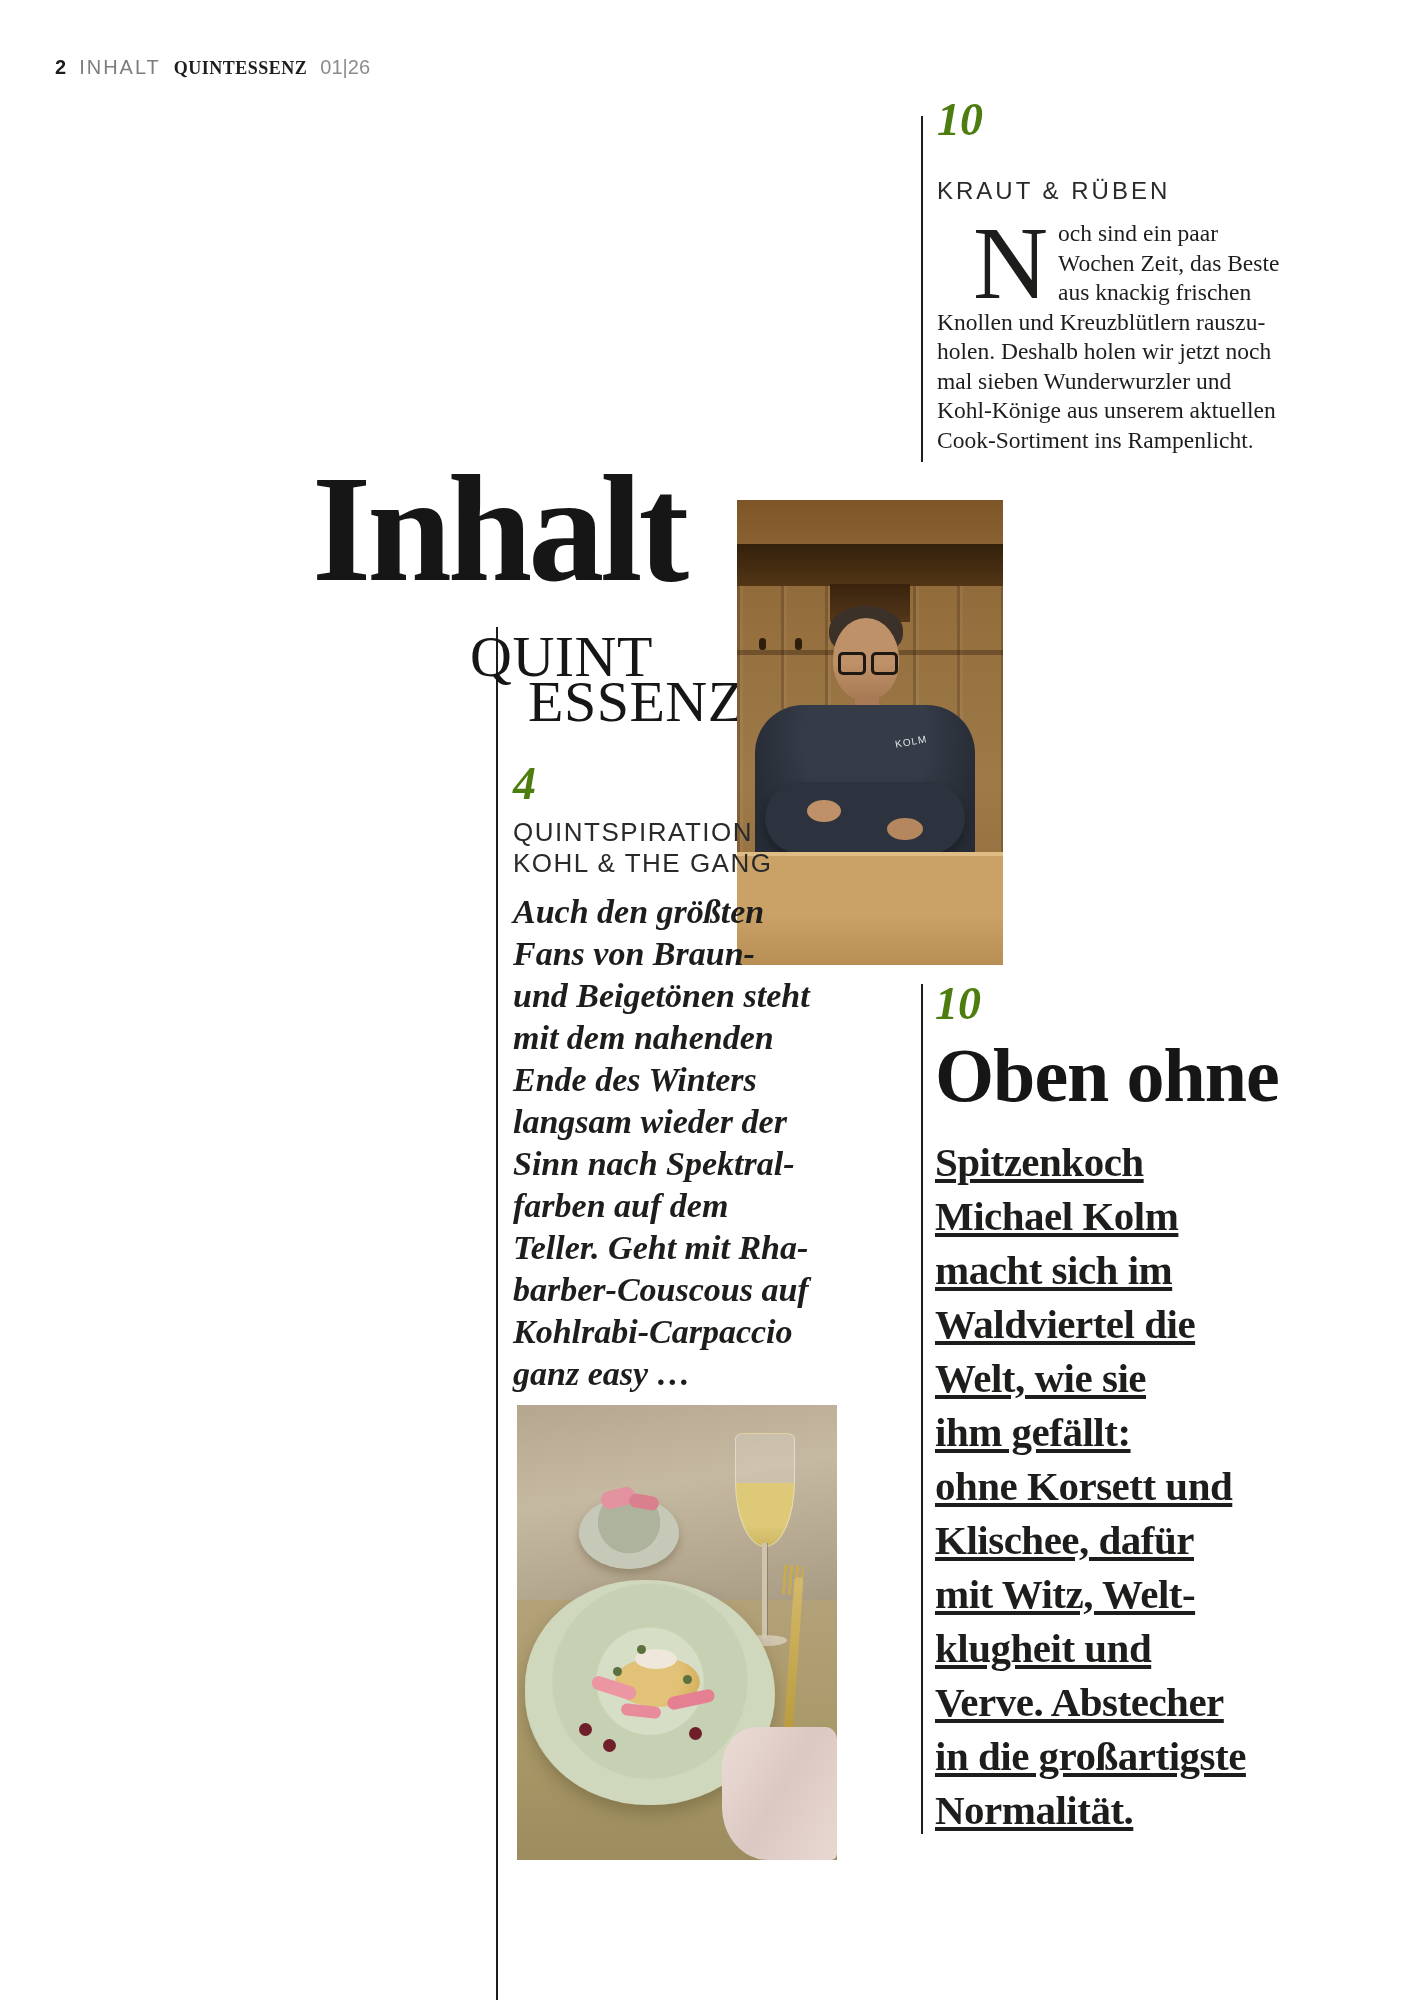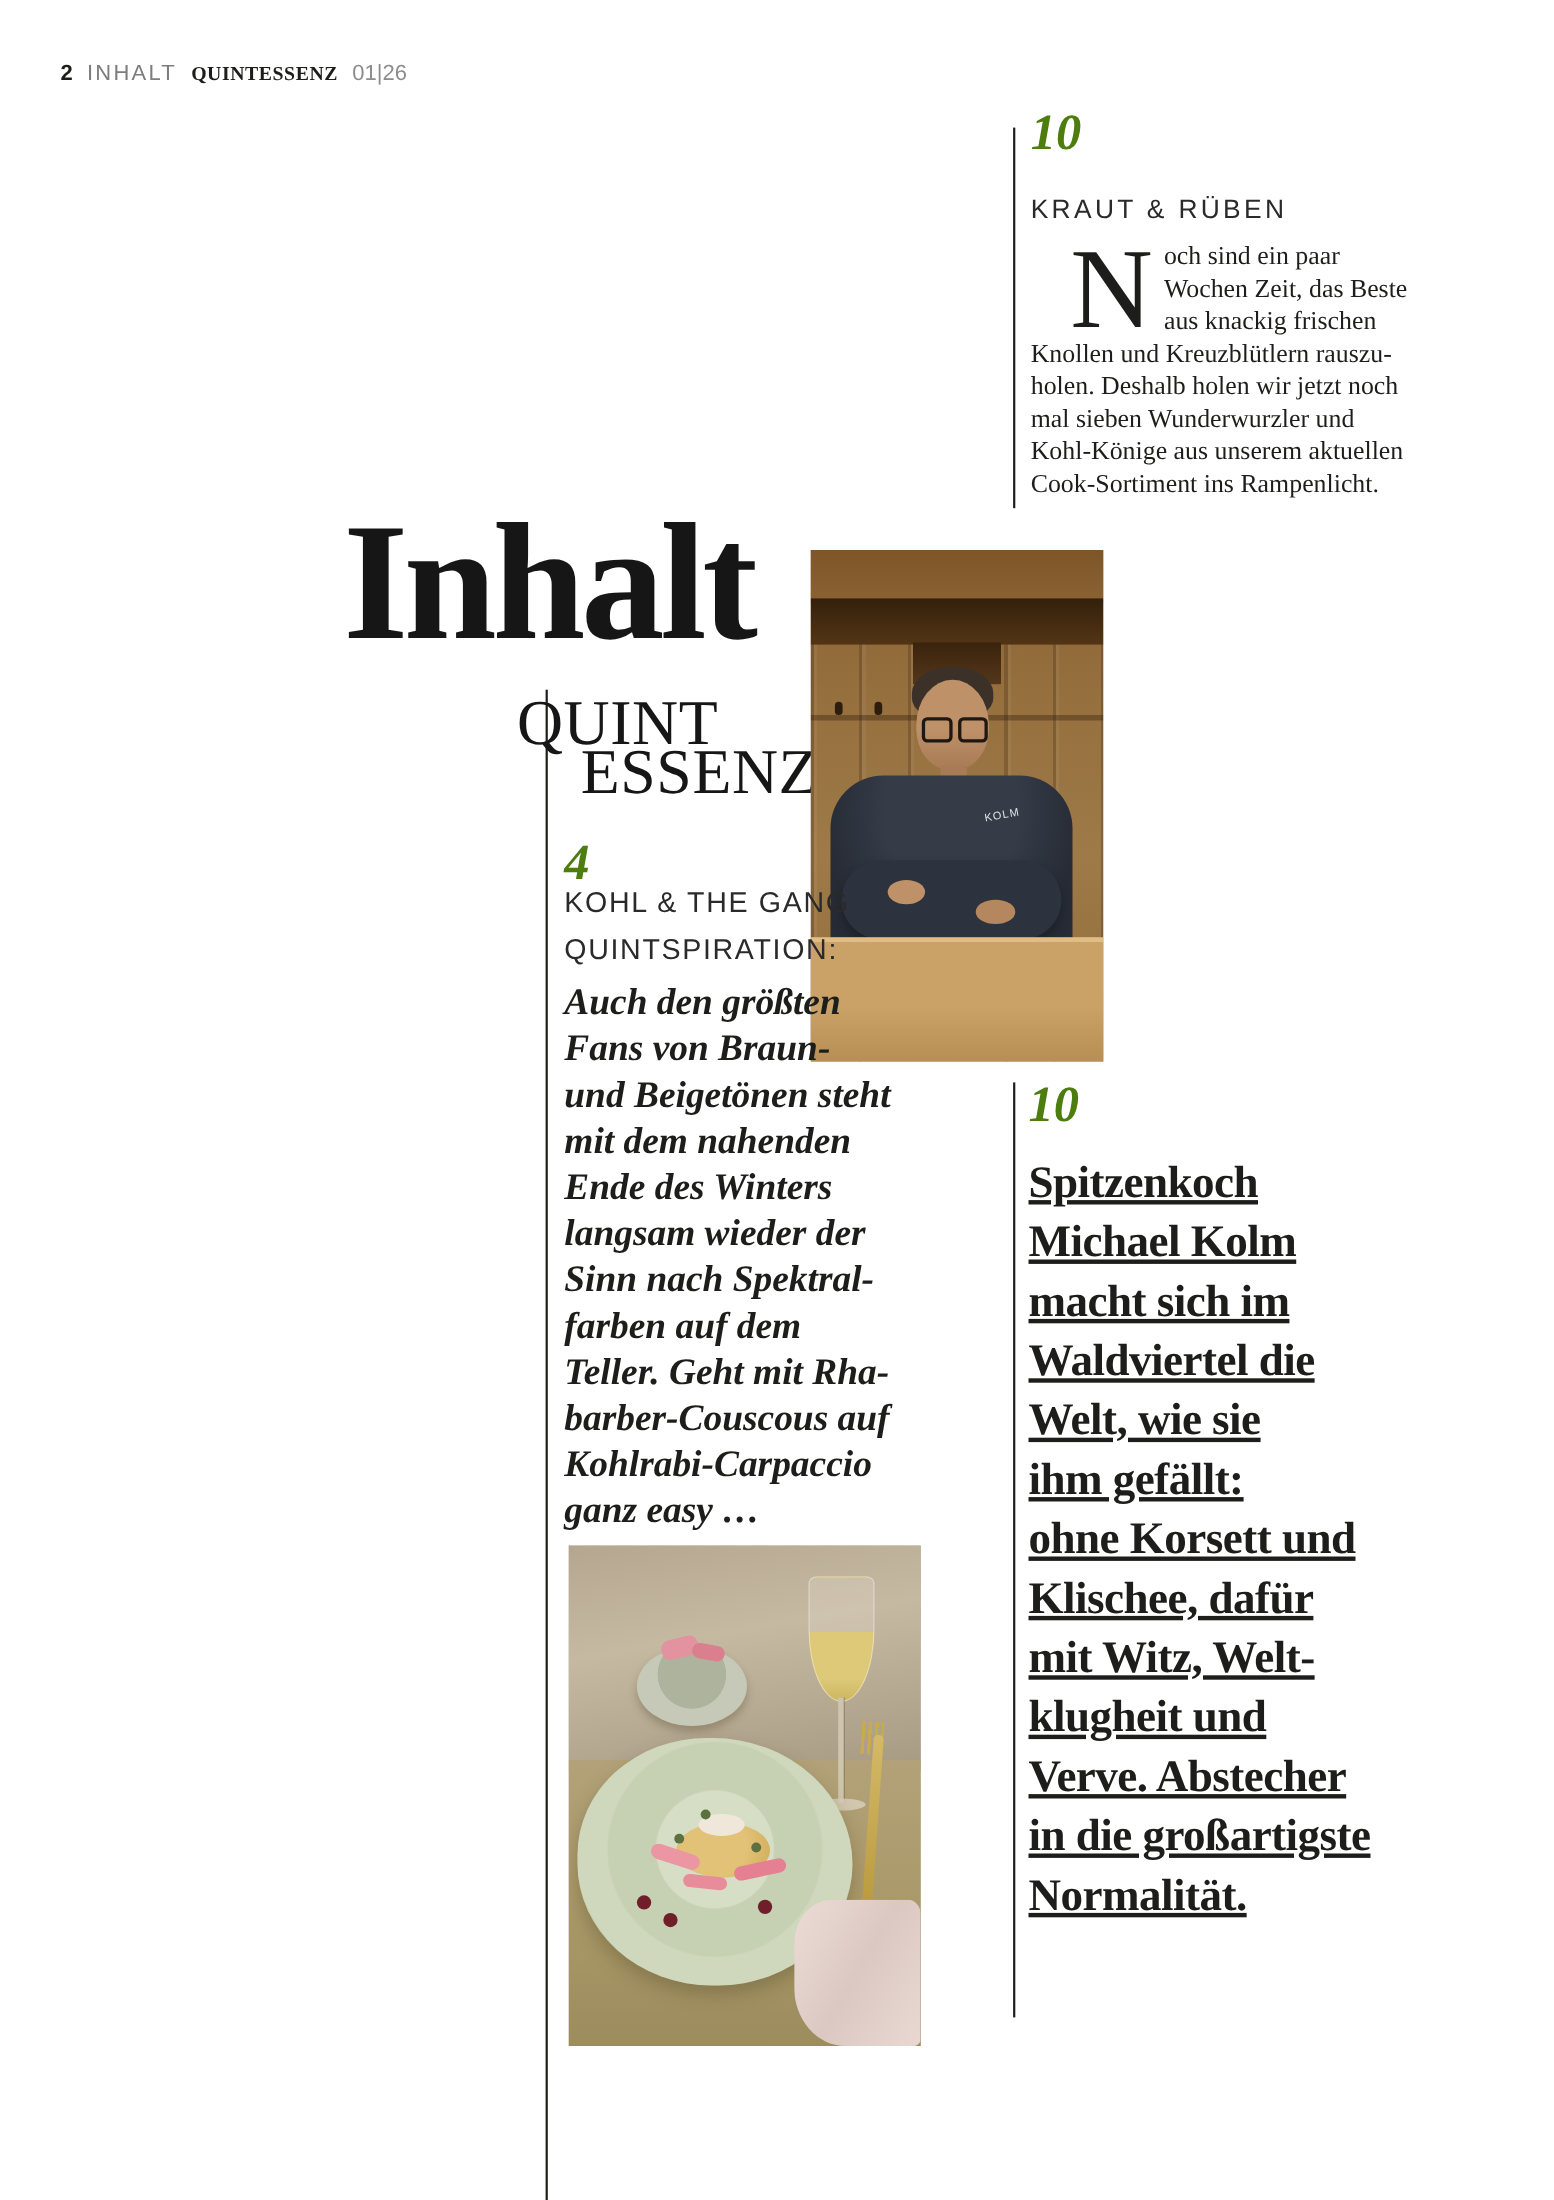--- a/index.html
+++ b/index.html
@@ -169,22 +169,22 @@
     <div class="ch-torso"></div>
     <div class="ch-logo">KOLM</div>
     <div class="ch-arms"></div>
     <div class="ch-hand1"></div>
     <div class="ch-hand2"></div>
     <div class="ch-table"></div>
   </div>
 
   <section class="sec sec4">
     <div class="num">4</div>
+    <div class="cat" style="margin-top:12px;">QUINTSPIRATION:</div>
     <div class="cat" style="margin-top:0;">KOHL &amp; THE GANG</div>
-    <div class="cat" style="margin-top:12px;">QUINTSPIRATION:</div>
     <div class="teaser4 lines">Auch den größten
 Fans von Braun-
 und Beigetönen steht
 mit dem nahenden
 Ende des Winters
 langsam wieder der
 Sinn nach Spektral-
 farben auf dem
 Teller. Geht mit Rha-
 barber-Couscous auf
@@ -213,20 +213,21 @@
     <div class="fp-green g1"></div>
     <div class="fp-green g2"></div>
     <div class="fp-green g3"></div>
     <div class="fp-tines"></div>
     <div class="fp-fork"></div>
     <div class="fp-napkin"></div>
   </div>
 
   <section class="sec sec12">
     <div class="num">10</div>
+    <div class="cover-title">Oben ohne</div>
     <div class="teaser12 lines">Spitzenkoch
 Michael Kolm
 macht sich im
 Waldviertel die
 Welt, wie sie
 ihm gefällt:
 ohne Korsett und
 Klischee, dafür
 mit Witz, Welt-
 klugheit und

